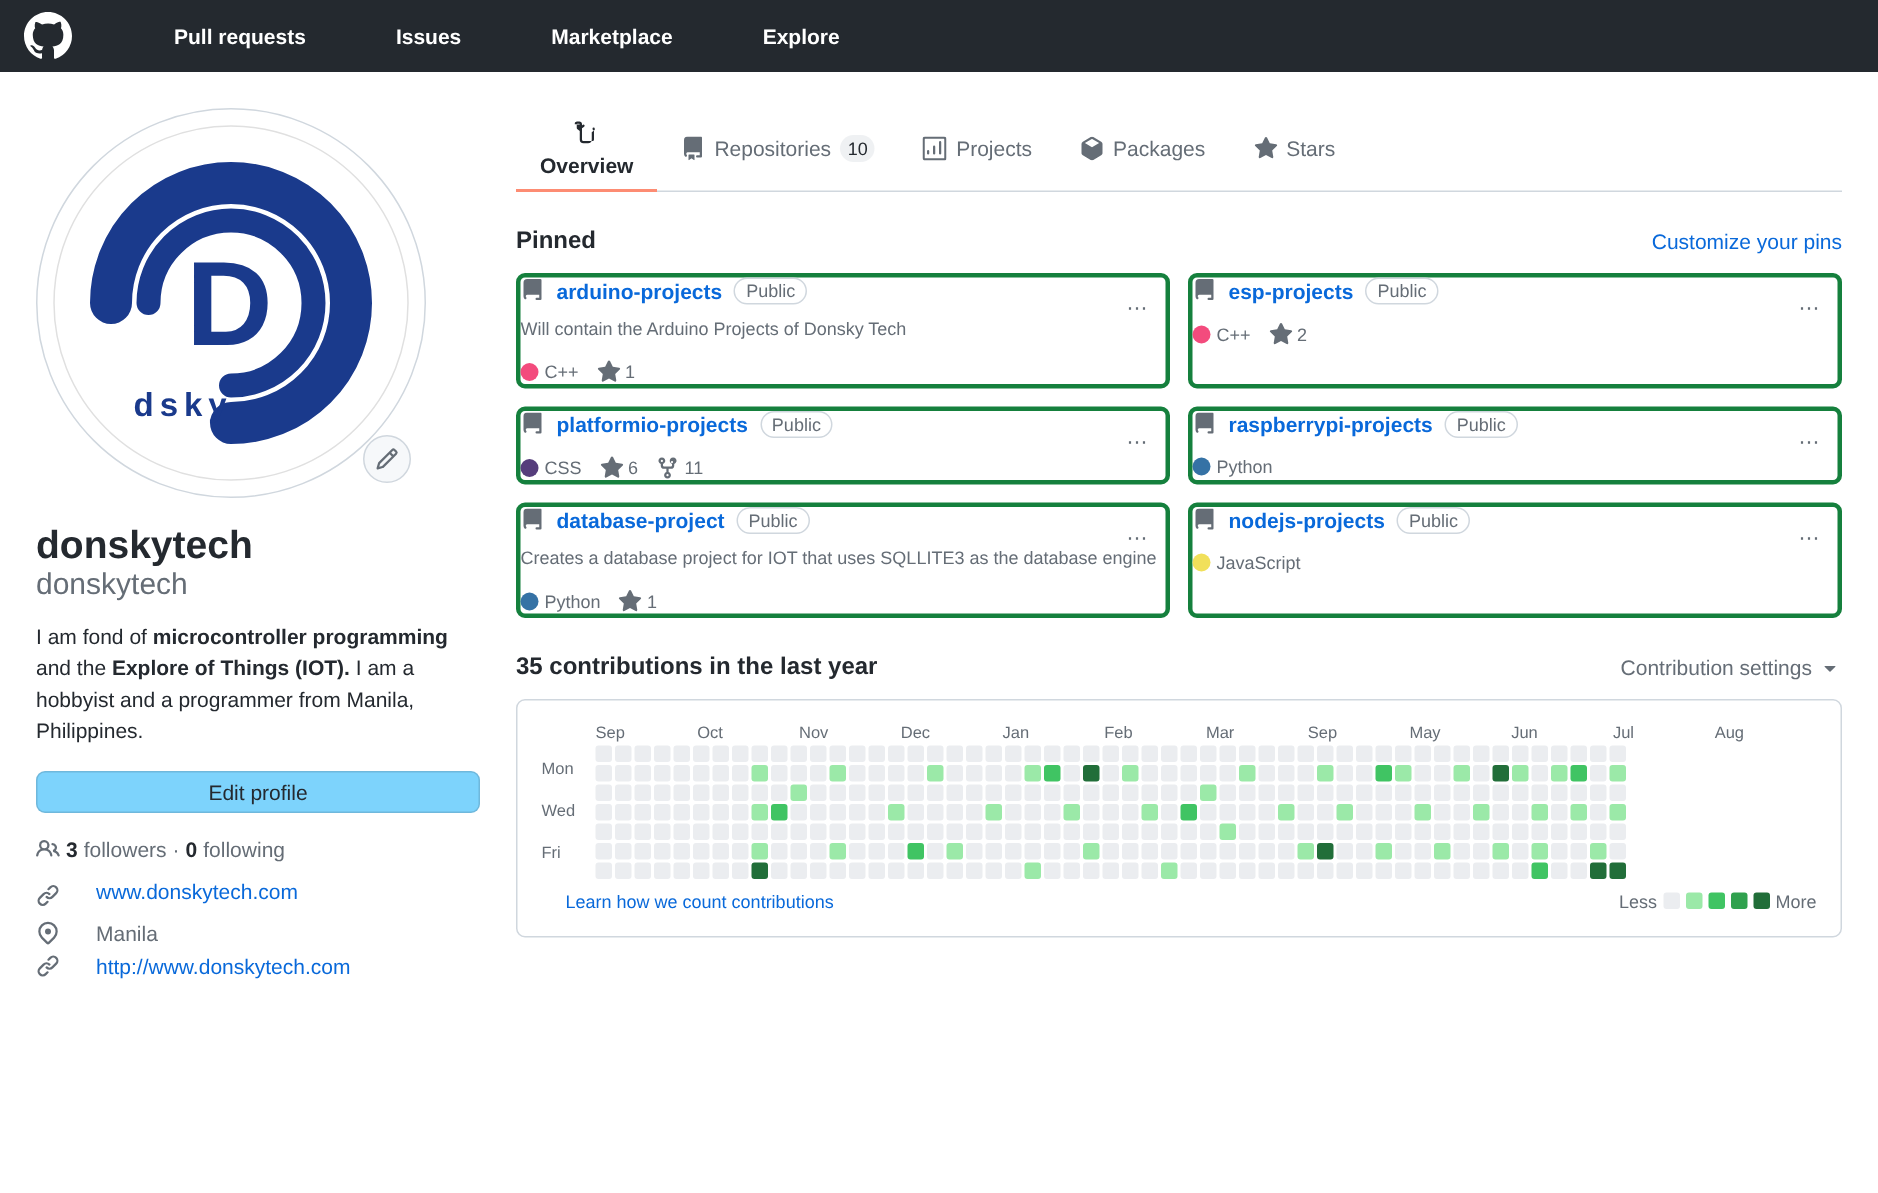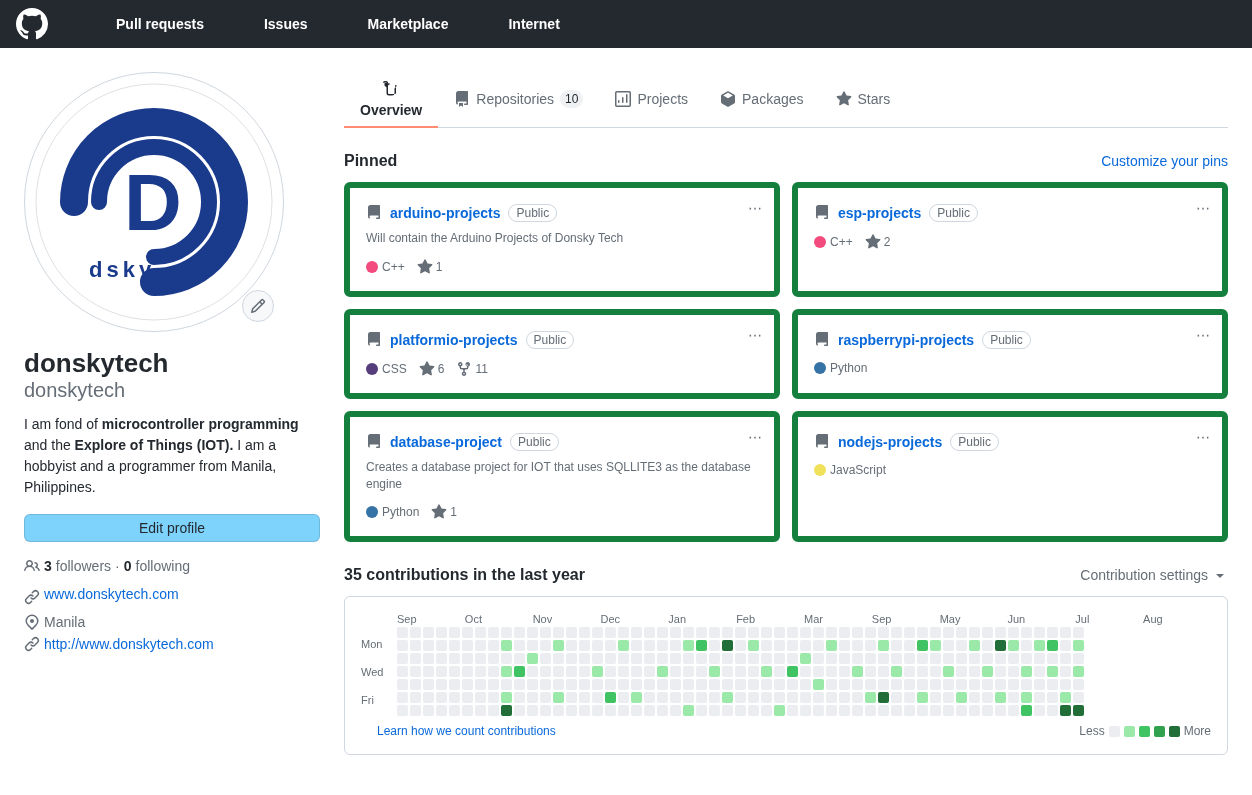--- a/index.html
+++ b/index.html
@@ -20,38 +20,38 @@
     .avatar-circle { width: 260px; height: 260px; border-radius: 50%; border: 1px solid #d0d7de; overflow: hidden; background: #fff; display: flex; align-items: center; justify-content: center; }
     .avatar-svg { width: 240px; height: 240px; }
     .avatar-edit { position: absolute; bottom: 10px; right: 10px; width: 32px; height: 32px; border-radius: 50%; background: #f6f8fa; border: 1px solid #d0d7de; display: flex; align-items: center; justify-content: center; cursor: pointer; }
     .username-main { font-size: 26px; font-weight: 600; color: #24292f; line-height: 1.2; }
     .username-sub { font-size: 20px; font-weight: 300; color: #656d76; margin-bottom: 12px; }
     .bio { font-size: 14px; color: #24292f; margin-bottom: 16px; line-height: 1.5; }
     .bio span { font-weight: 600; }
     .edit-profile-btn { display: block; width: 100%; padding: 5px 12px; font-size: 14px; font-weight: 500; color: #24292f; background: #7dd3fc; border: 1px solid rgba(31,35,40,0.15); border-radius: 6px; cursor: pointer; text-align: center; margin-bottom: 16px; }
     .followers-row { display: flex; align-items: center; gap: 4px; font-size: 14px; color: #656d76; margin-bottom: 12px; }
     .followers-row a { color: #24292f; font-weight: 600; text-decoration: none; }
-    .info-row { display: flex; align-items: center; gap: 4px; font-size: 14px; color: #656d76; margin-bottom: 6px; }
+    .info-row { display: flex; align-items: center; gap: 24px; font-size: 14px; color: #656d76; margin-bottom: 6px; }
     .info-row a { color: #0969da; text-decoration: none; }
     .info-icon { width: 16px; height: 16px; flex-shrink: 0; display: inline-block; }
 
     
     .main { flex: 1; min-width: 0; }
 
     
     .tabs { display: flex; border-bottom: 1px solid #d0d7de; margin-bottom: 24px; }
     .tab { display: flex; align-items: center; gap: 6px; padding: 8px 16px; font-size: 14px; color: #656d76; cursor: pointer; border-bottom: 2px solid transparent; margin-bottom: -1px; text-decoration: none; }
     .tab.active { color: #24292f; font-weight: 600; border-bottom-color: #fd8c73; flex-direction: column; }
     .tab-count { background: rgba(175,184,193,0.2); color: #24292f; font-size: 12px; font-weight: 500; padding: 2px 5px; border-radius: 20px; }
 
     
     .section-title { font-size: 16px; font-weight: 600; margin-bottom: 12px; display: flex; justify-content: space-between; align-items: center; }
     .customize-link { font-size: 14px; font-weight: 400; color: #0969da; cursor: pointer; }
     .pinned-grid { display: grid; grid-template-columns: 1fr 1fr; gap: 12px; margin-bottom: 24px; }
-    .pin-card { border: 6px solid #15803d; border-radius: 6px; padding: 16px; position: relative; }
+    .pin-card { border: 3px solid #15803d; border-radius: 6px; position: relative; }
     .pin-card-header { display: flex; align-items: center; gap: 8px; margin-bottom: 8px; }
     .pin-repo-name { font-size: 14px; font-weight: 600; color: #0969da; text-decoration: none; cursor: pointer; }
     .pin-visibility { font-size: 12px; border: 1px solid #d0d7de; border-radius: 20px; padding: 1px 7px; color: #656d76; }
     .pin-menu { position: absolute; top: 12px; right: 12px; color: #656d76; cursor: pointer; }
     .pin-desc { font-size: 12px; color: #656d76; margin-bottom: 12px; line-height: 1.4; }
     .pin-meta { display: flex; align-items: center; gap: 12px; font-size: 12px; color: #656d76; }
     .lang-dot { width: 12px; height: 12px; border-radius: 50%; display: inline-block; }
     .star-count, .fork-count { display: flex; align-items: center; gap: 3px; }
 
     
@@ -75,21 +75,21 @@
 
 <nav class="nav">
   <div class="nav-logo">
     <svg height="32" width="32" viewBox="0 0 16 16">
         <path d="M8 0C3.58 0 0 3.58 0 8c0 3.54 2.29 6.53 5.47 7.59.4.07.55-.17.55-.38 0-.19-.01-.82-.01-1.49-2.01.37-2.53-.49-2.69-.94-.09-.23-.48-.94-.82-1.13-.28-.15-.68-.52-.01-.53.63-.01 1.08.58 1.23.82.72 1.21 1.87.87 2.33.66.07-.52.28-.87.51-1.07-1.78-.2-3.64-.89-3.64-3.95 0-.87.31-1.59.82-2.15-.08-.2-.36-1.02.08-2.12 0 0 .67-.21 2.2.82.64-.18 1.32-.27 2-.27.68 0 1.36.09 2 .27 1.53-1.04 2.2-.82 2.2-.82.44 1.1.16 1.92.08 2.12.51.56.82 1.27.82 2.15 0 3.07-1.87 3.75-3.65 3.95.29.25.54.73.54 1.48 0 1.07-.01 1.93-.01 2.2 0 .21.15.46.55.38A8.013 8.013 0 0016 8c0-4.42-3.58-8-8-8z"></path>
       </svg>
   </div>
   <a class="nav-link">Pull requests</a>
   <a class="nav-link">Issues</a>
   <a class="nav-link">Marketplace</a>
-  <a class="nav-link">Internet</a>
+  <a class="nav-link">Explore</a>
 </nav>
 
 <div class="layout">
 
   <aside class="sidebar">
     <div class="avatar-wrap">
       <div class="avatar-circle">
 
         <svg class="avatar-svg" viewBox="0 0 240 240" xmlns="http://www.w3.org/2000/svg">
           <circle cx="120" cy="120" r="118" fill="white" stroke="#e0e0e0" stroke-width="1"></circle>

